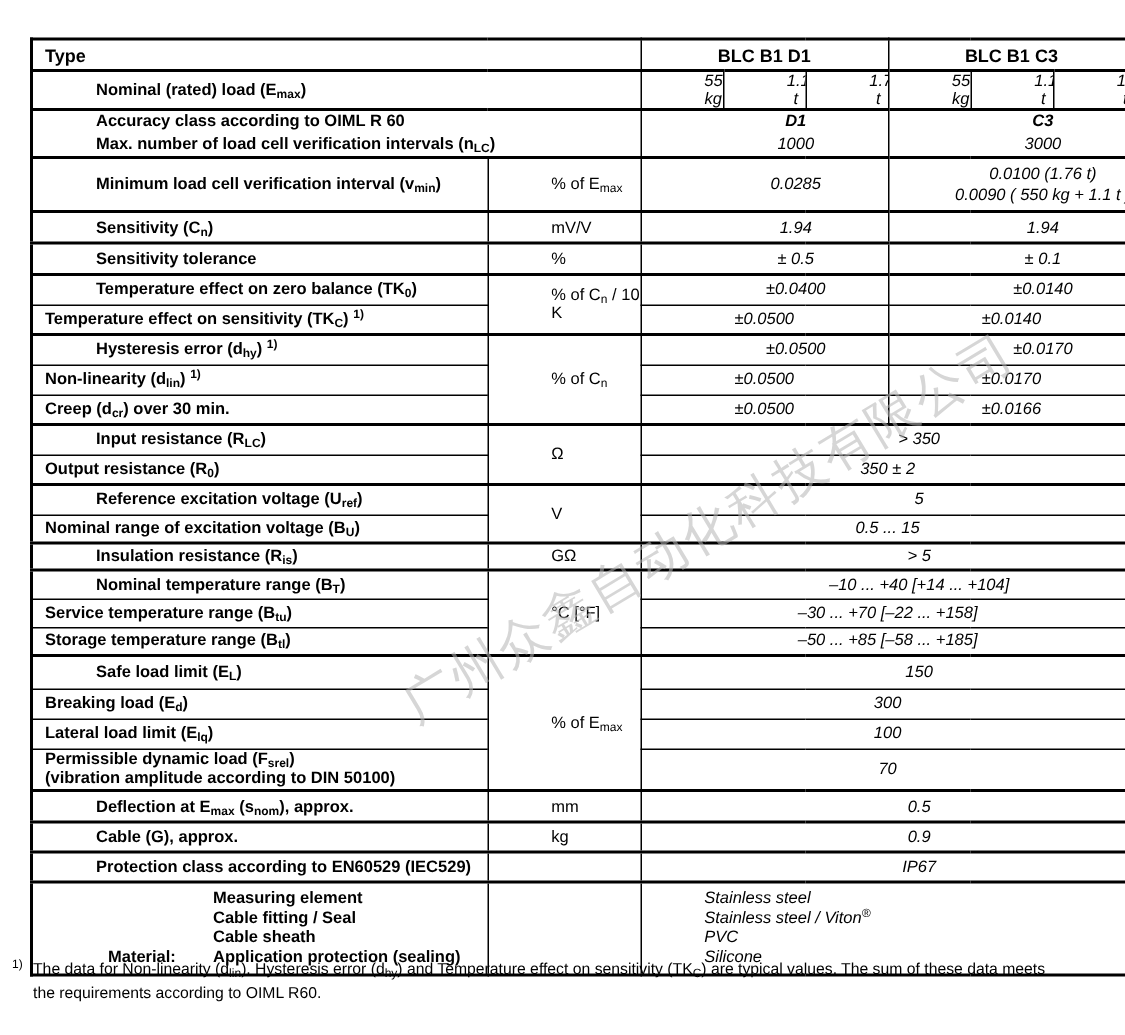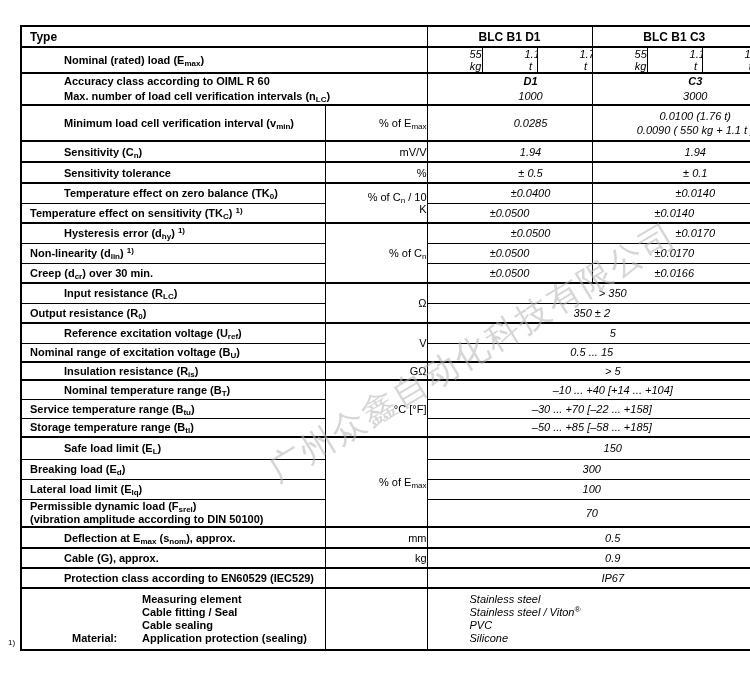--- a/index.html
+++ b/index.html
@@ -50,21 +50,21 @@
     overflow: hidden;
   }
   tr.bt2 td { border-top-width: 2px; padding-left: 42px; }
 
   td.lbl {
     text-align: left;
     font-weight: bold;
     padding-left: 8px;
     padding-right: 4px;
   }
-  td.unit { text-align: right; font-weight: normal; margin-top: 28px; }
+  td.unit { text-align: left; font-weight: normal; margin-top: 28px; }
   td.val  { text-align: center; font-weight: normal; font-style: italic; }
   td.grp  { text-align: center; font-weight: bold; font-size: 12px; }
 
   .two-line div { line-height: 15px; }
   .val-two div  { line-height: 14px; }
   .lbl-two div  { line-height: 13px; }
 
   sub { font-size: 8px; line-height: 0; vertical-align: -2px; }
   sup { font-size: 8px; line-height: 0; vertical-align: 4px; }
 
@@ -273,34 +273,35 @@
         <td class="val" colspan="6">IP67</td>
       </tr>
 
       <tr style="height:54px" class="bt2">
         <td>
           <div class="mat-wrap">
             <div class="mat-label">Material:</div>
             <div class="mat-items">
               <div>Measuring element</div>
               <div>Cable fitting / Seal</div>
-              <div>Cable sealing</div>
+              <div>Cable sheath</div>
               <div>Application protection (sealing)</div>
             </div>
           </div>
         </td>
         <td class="unit"></td>
         <td class="val mat-vals" colspan="6">
           <div>Stainless steel</div>
           <div>Stainless steel / Viton<sup>®</sup></div>
           <div>PVC</div>
           <div>Silicone</div>
         </td>
       </tr>
 
     </tbody>
   </table>
 
   <div class="footnote">
     <span class="fn-marker">1)</span>
+    <span class="fn-text">The data for Non-linearity (d<sub>lin</sub>), Hysteresis error (d<sub>hy</sub>) and Temperature effect on sensitivity (TK<sub>C</sub>) are typical values. The sum of these data meets<br>the requirements according to OIML R60.</span>
   </div>
 
 </div>
 
 </body></html>

